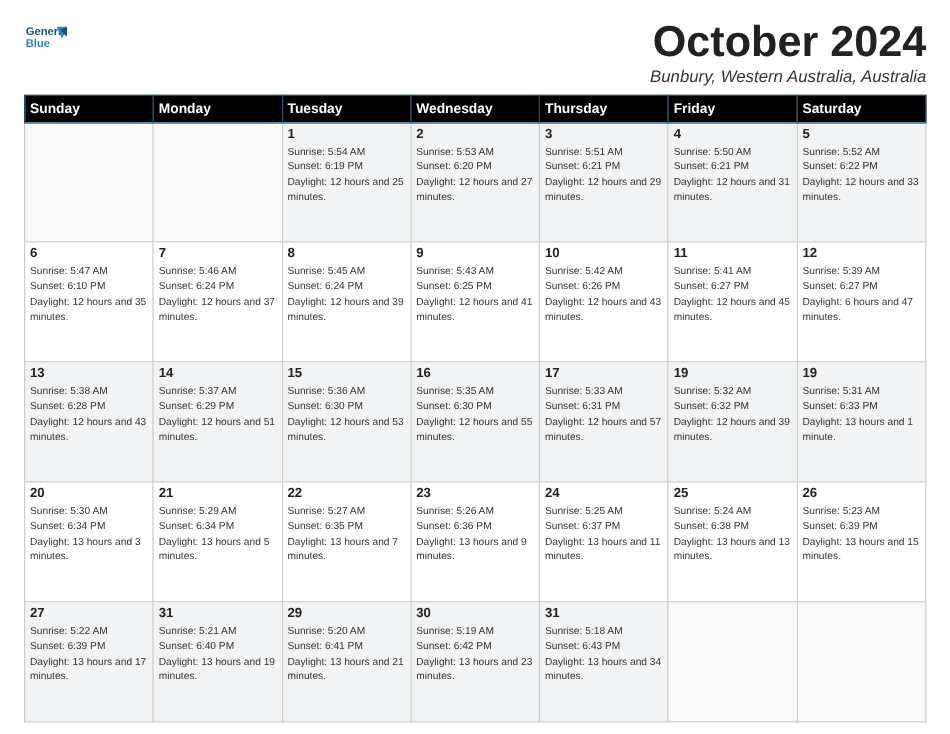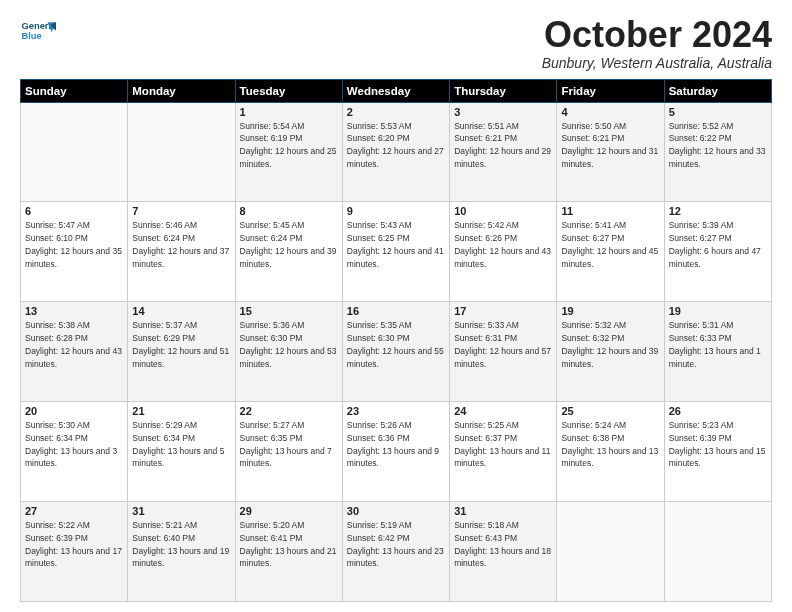--- a/index.html
+++ b/index.html
@@ -249,20 +249,20 @@
           <td>
             <span class="day-number">29</span>
             <div class="day-info"><span>Sunrise: 5:20 AM</span><br><span>Sunset: 6:41 PM</span><br><span>Daylight: 13 hours and 21 minutes.</span><br></div>
           </td>
           <td>
             <span class="day-number">30</span>
             <div class="day-info"><span>Sunrise: 5:19 AM</span><br><span>Sunset: 6:42 PM</span><br><span>Daylight: 13 hours and 23 minutes.</span><br></div>
           </td>
           <td>
             <span class="day-number">31</span>
-            <div class="day-info"><span>Sunrise: 5:18 AM</span><br><span>Sunset: 6:43 PM</span><br><span>Daylight: 13 hours and 18 minutes.</span><br></div>
+            <div class="day-info"><span>Sunrise: 5:18 AM</span><br><span>Sunset: 6:43 PM</span><br><span>Daylight: 13 hours and 34 minutes.</span><br></div>
           </td>
           <td class="empty-cell"></td>
           <td class="empty-cell"></td>
         </tr>
       </tbody>
   </table>
 </div>
 
 </body></html>

